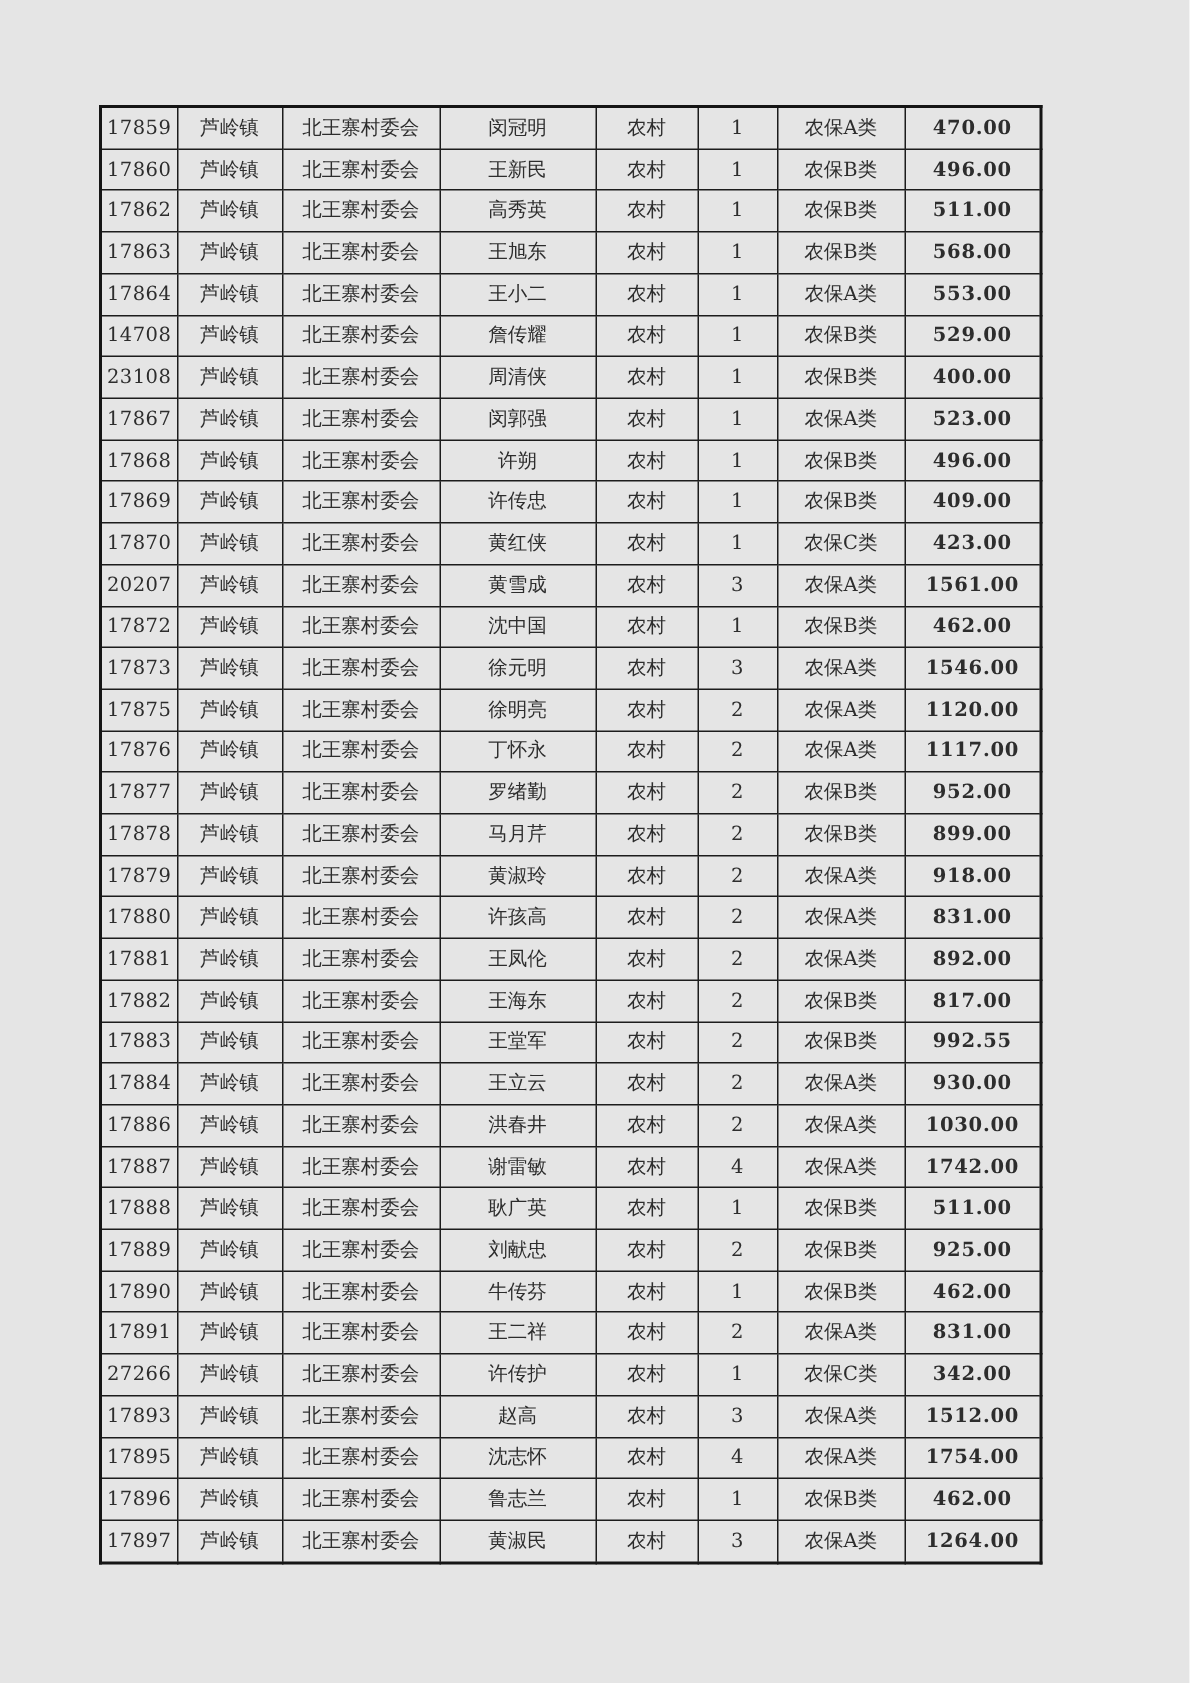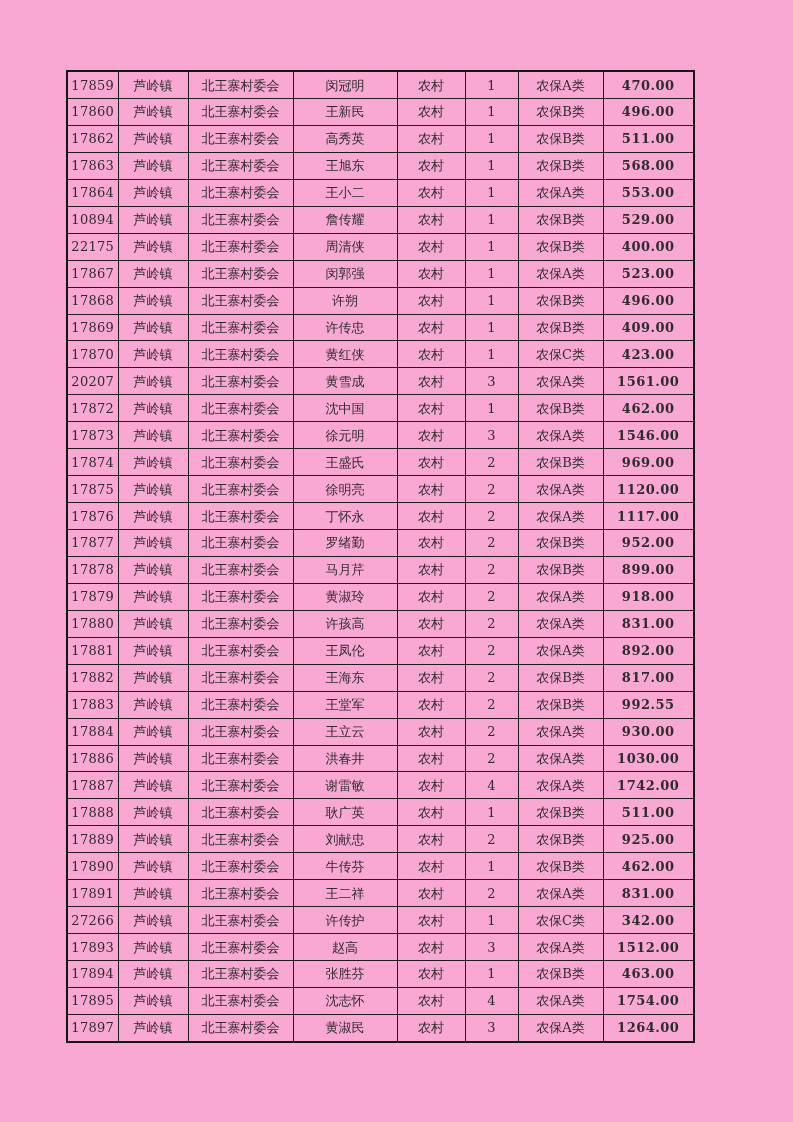--- a/index.html
+++ b/index.html
@@ -4,21 +4,21 @@
 <style>
   html, body {
     margin: 0;
     padding: 0;
     background: #ffffff;
   }
   .page {
     position: relative;
     width: 793px;
     height: 1122px;
-    background: #f9a8d4;
+    background: #e5e5e5;
     overflow: hidden;
   }
   table.roster {
     position: absolute;
     left: 66px;
     top: 70px;
     width: 627px;
     height: 973px;
     border-collapse: collapse;
     table-layout: fixed;
@@ -103,31 +103,31 @@
           <td class="col-serial">17864</td>
           <td class="col-town">芦岭镇</td>
           <td class="col-village">北王寨村委会</td>
           <td class="col-name">王小二</td>
           <td class="col-type">农村</td>
           <td class="col-count">1</td>
           <td class="col-category">农保A类</td>
           <td class="col-amount">553.00</td>
         </tr>
         <tr>
-          <td class="col-serial">10894</td>
+          <td class="col-serial">14708</td>
           <td class="col-town">芦岭镇</td>
           <td class="col-village">北王寨村委会</td>
           <td class="col-name">詹传耀</td>
           <td class="col-type">农村</td>
           <td class="col-count">1</td>
           <td class="col-category">农保B类</td>
           <td class="col-amount">529.00</td>
         </tr>
         <tr>
-          <td class="col-serial">22175</td>
+          <td class="col-serial">23108</td>
           <td class="col-town">芦岭镇</td>
           <td class="col-village">北王寨村委会</td>
           <td class="col-name">周清侠</td>
           <td class="col-type">农村</td>
           <td class="col-count">1</td>
           <td class="col-category">农保B类</td>
           <td class="col-amount">400.00</td>
         </tr>
         <tr>
           <td class="col-serial">17867</td>
@@ -193,30 +193,20 @@
           <td class="col-serial">17873</td>
           <td class="col-town">芦岭镇</td>
           <td class="col-village">北王寨村委会</td>
           <td class="col-name">徐元明</td>
           <td class="col-type">农村</td>
           <td class="col-count">3</td>
           <td class="col-category">农保A类</td>
           <td class="col-amount">1546.00</td>
         </tr>
         <tr>
-          <td class="col-serial">17874</td>
-          <td class="col-town">芦岭镇</td>
-          <td class="col-village">北王寨村委会</td>
-          <td class="col-name">王盛氏</td>
-          <td class="col-type">农村</td>
-          <td class="col-count">2</td>
-          <td class="col-category">农保B类</td>
-          <td class="col-amount">969.00</td>
-        </tr>
-        <tr>
           <td class="col-serial">17875</td>
           <td class="col-town">芦岭镇</td>
           <td class="col-village">北王寨村委会</td>
           <td class="col-name">徐明亮</td>
           <td class="col-type">农村</td>
           <td class="col-count">2</td>
           <td class="col-category">农保A类</td>
           <td class="col-amount">1120.00</td>
         </tr>
         <tr>
@@ -383,38 +373,38 @@
           <td class="col-serial">17893</td>
           <td class="col-town">芦岭镇</td>
           <td class="col-village">北王寨村委会</td>
           <td class="col-name">赵高</td>
           <td class="col-type">农村</td>
           <td class="col-count">3</td>
           <td class="col-category">农保A类</td>
           <td class="col-amount">1512.00</td>
         </tr>
         <tr>
-          <td class="col-serial">17894</td>
-          <td class="col-town">芦岭镇</td>
-          <td class="col-village">北王寨村委会</td>
-          <td class="col-name">张胜芬</td>
-          <td class="col-type">农村</td>
-          <td class="col-count">1</td>
-          <td class="col-category">农保B类</td>
-          <td class="col-amount">463.00</td>
-        </tr>
-        <tr>
           <td class="col-serial">17895</td>
           <td class="col-town">芦岭镇</td>
           <td class="col-village">北王寨村委会</td>
           <td class="col-name">沈志怀</td>
           <td class="col-type">农村</td>
           <td class="col-count">4</td>
           <td class="col-category">农保A类</td>
           <td class="col-amount">1754.00</td>
+        </tr>
+        <tr>
+          <td class="col-serial">17896</td>
+          <td class="col-town">芦岭镇</td>
+          <td class="col-village">北王寨村委会</td>
+          <td class="col-name">鲁志兰</td>
+          <td class="col-type">农村</td>
+          <td class="col-count">1</td>
+          <td class="col-category">农保B类</td>
+          <td class="col-amount">462.00</td>
         </tr>
         <tr>
           <td class="col-serial">17897</td>
           <td class="col-town">芦岭镇</td>
           <td class="col-village">北王寨村委会</td>
           <td class="col-name">黄淑民</td>
           <td class="col-type">农村</td>
           <td class="col-count">3</td>
           <td class="col-category">农保A类</td>
           <td class="col-amount">1264.00</td>

